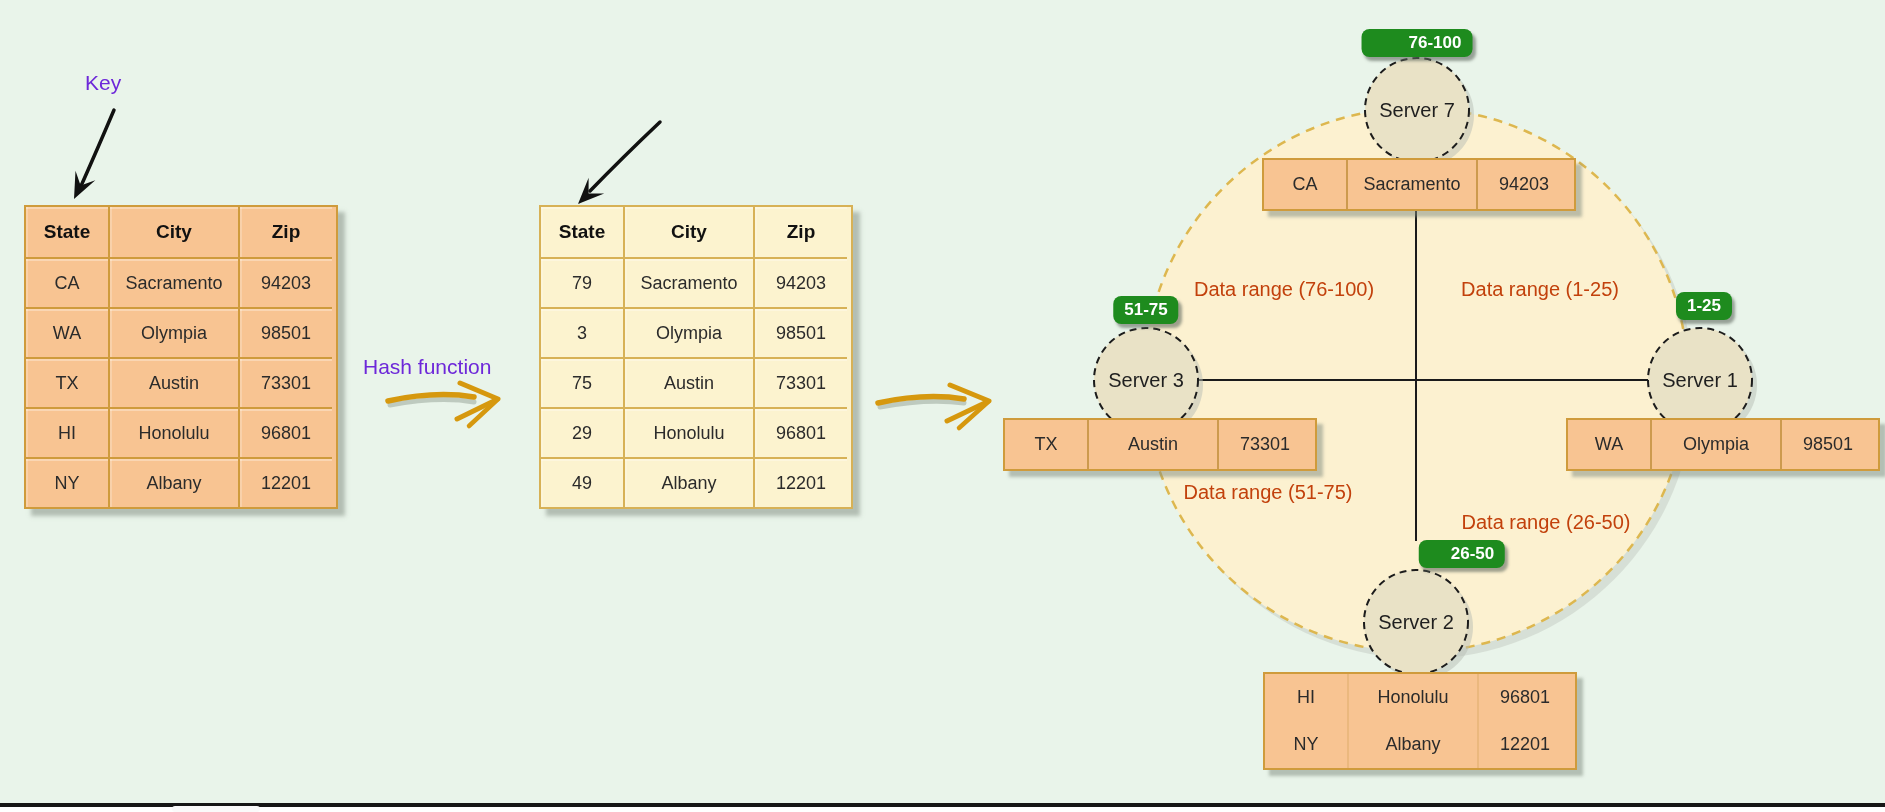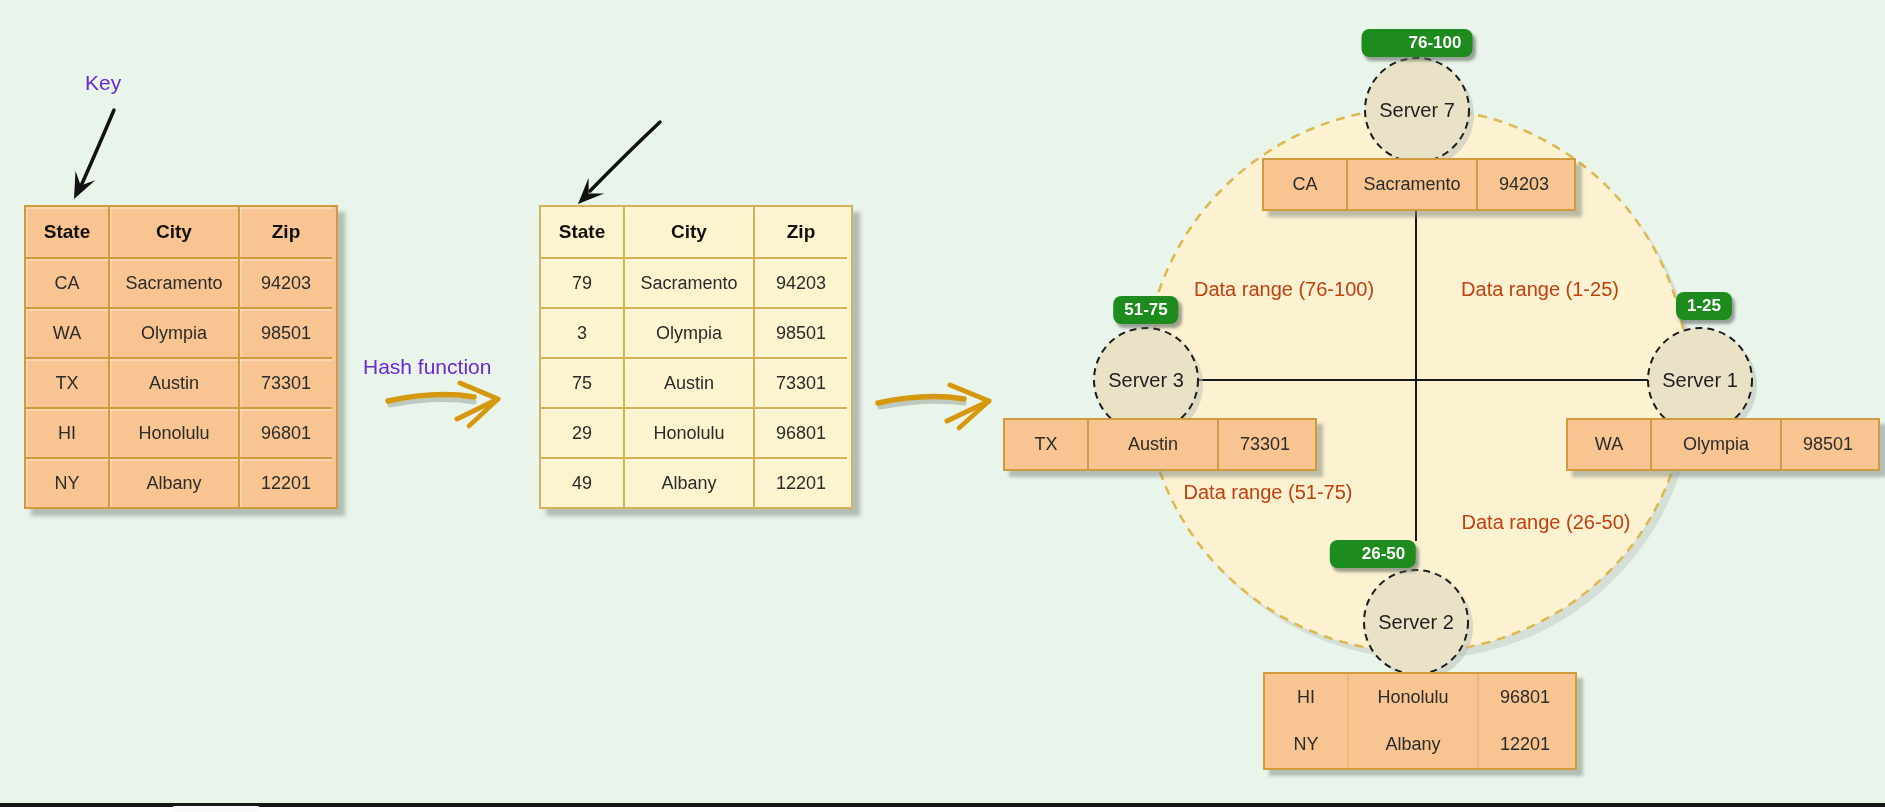--- a/index.html
+++ b/index.html
@@ -227,21 +227,21 @@
     <div class="tr">
       <div class="rcell">NY</div>
       <div class="rcell">Albany</div>
       <div class="rcell">12201</div>
     </div>
   </div>
 
   <div class="badge" style="left:1417px;top:29px;padding-left:47px;">76-100</div>
   <div class="badge" style="left:1704px;top:292px;">1-25</div>
   <div class="badge" style="left:1146px;top:296px;">51-75</div>
-  <div class="badge" style="left:1373px;top:540px;padding-left:32px;">26-50</div>
+  <div class="badge" style="left:1462px;top:540px;padding-left:32px;">26-50</div>
 
   <div class="server-name" style="left:1417px;top:110px;">Server 7</div>
   <div class="server-name" style="left:1700px;top:380px;">Server 1</div>
   <div class="server-name" style="left:1146px;top:380px;">Server 3</div>
   <div class="server-name" style="left:1416px;top:622px;">Server 2</div>
 
   <div class="quad" style="left:1284px;top:289px;">Data range (76-100)</div>
   <div class="quad" style="left:1540px;top:289px;">Data range (1-25)</div>
   <div class="quad" style="left:1268px;top:492px;">Data range (51-75)</div>
   <div class="quad" style="left:1546px;top:492px;margin-top:30px;">Data range (26-50)</div>

